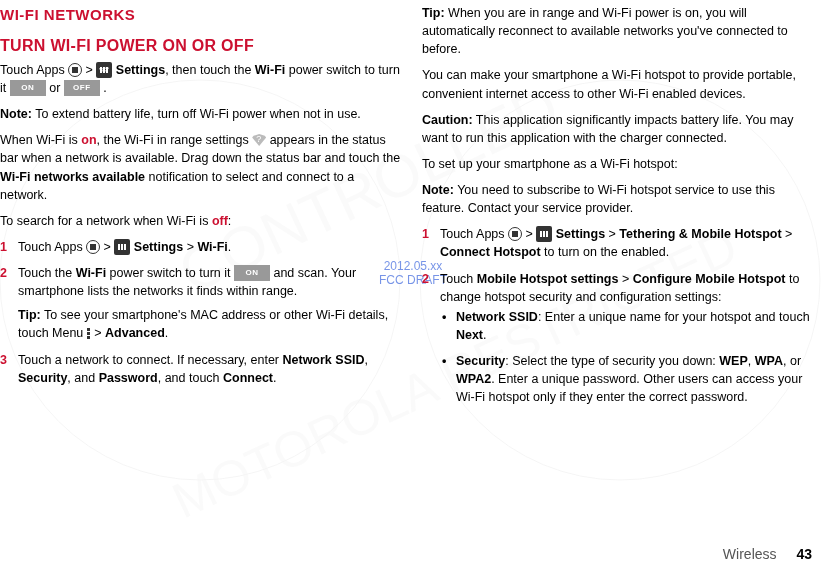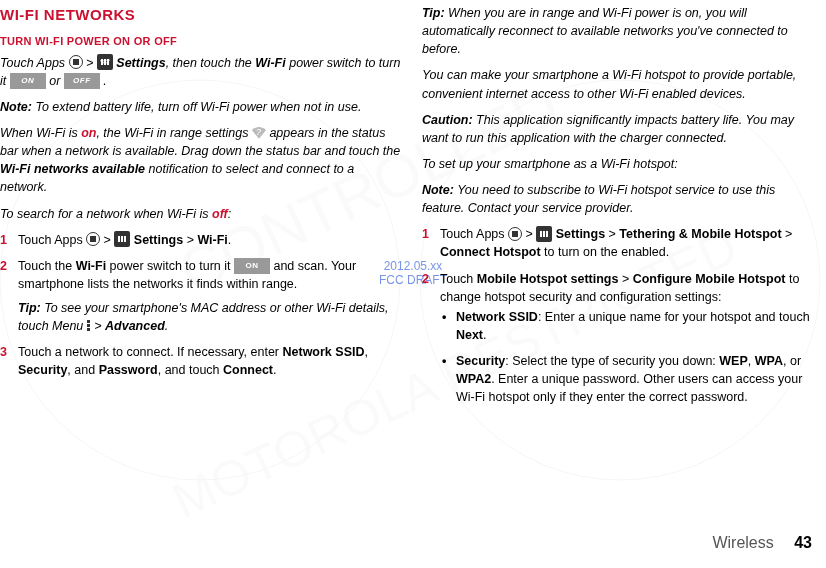--- a/index.html
+++ b/index.html
@@ -38,27 +38,27 @@
     color: #cc1030;
     font-size: 15px;
     letter-spacing: 0.5px;
     margin-bottom: 6px;
     text-transform: uppercase;
   }
   .h2 {
     font-family: Arial, sans-serif;
     font-weight: 900;
     color: #cc1030;
-    font-size: 11px;
+    font-size: 16px;
     letter-spacing: 0.3px;
     margin-top: 8px;
     margin-bottom: 4px;
     text-transform: uppercase;
   }
-  p { margin-bottom: 8px; font-style: italic; }
+  p { margin-bottom: 8px; }
   .icon-apps {
     display: inline-flex;
     align-items: center;
     justify-content: center;
     width: 14px; height: 14px;
     border: 1px solid #333;
     border-radius: 50%;
     vertical-align: middle;
     font-size: 7px;
     line-height: 1;
@@ -151,23 +151,23 @@
   ul.bullets li { position: relative; padding-left: 16px; margin-bottom: 8px; }
   ul.bullets li::before {
     content: "•";
     position: absolute;
     left: 2px;
     font-weight: bold;
   }
   .tip { margin-top: 6px; margin-bottom: 8px; }
   .footer {
     position: absolute;
-    bottom: 14px;
+    bottom: 4px;
     right: 14px;
-    font-size: 16px;
+    font-size: 14px;
     color: #555;
     z-index: 1;
   }
   .footer .page-num {
     font-weight: 900;
     color: #000;
     margin-left: 16px;
   }
   .draft-mark {
     position: absolute;

